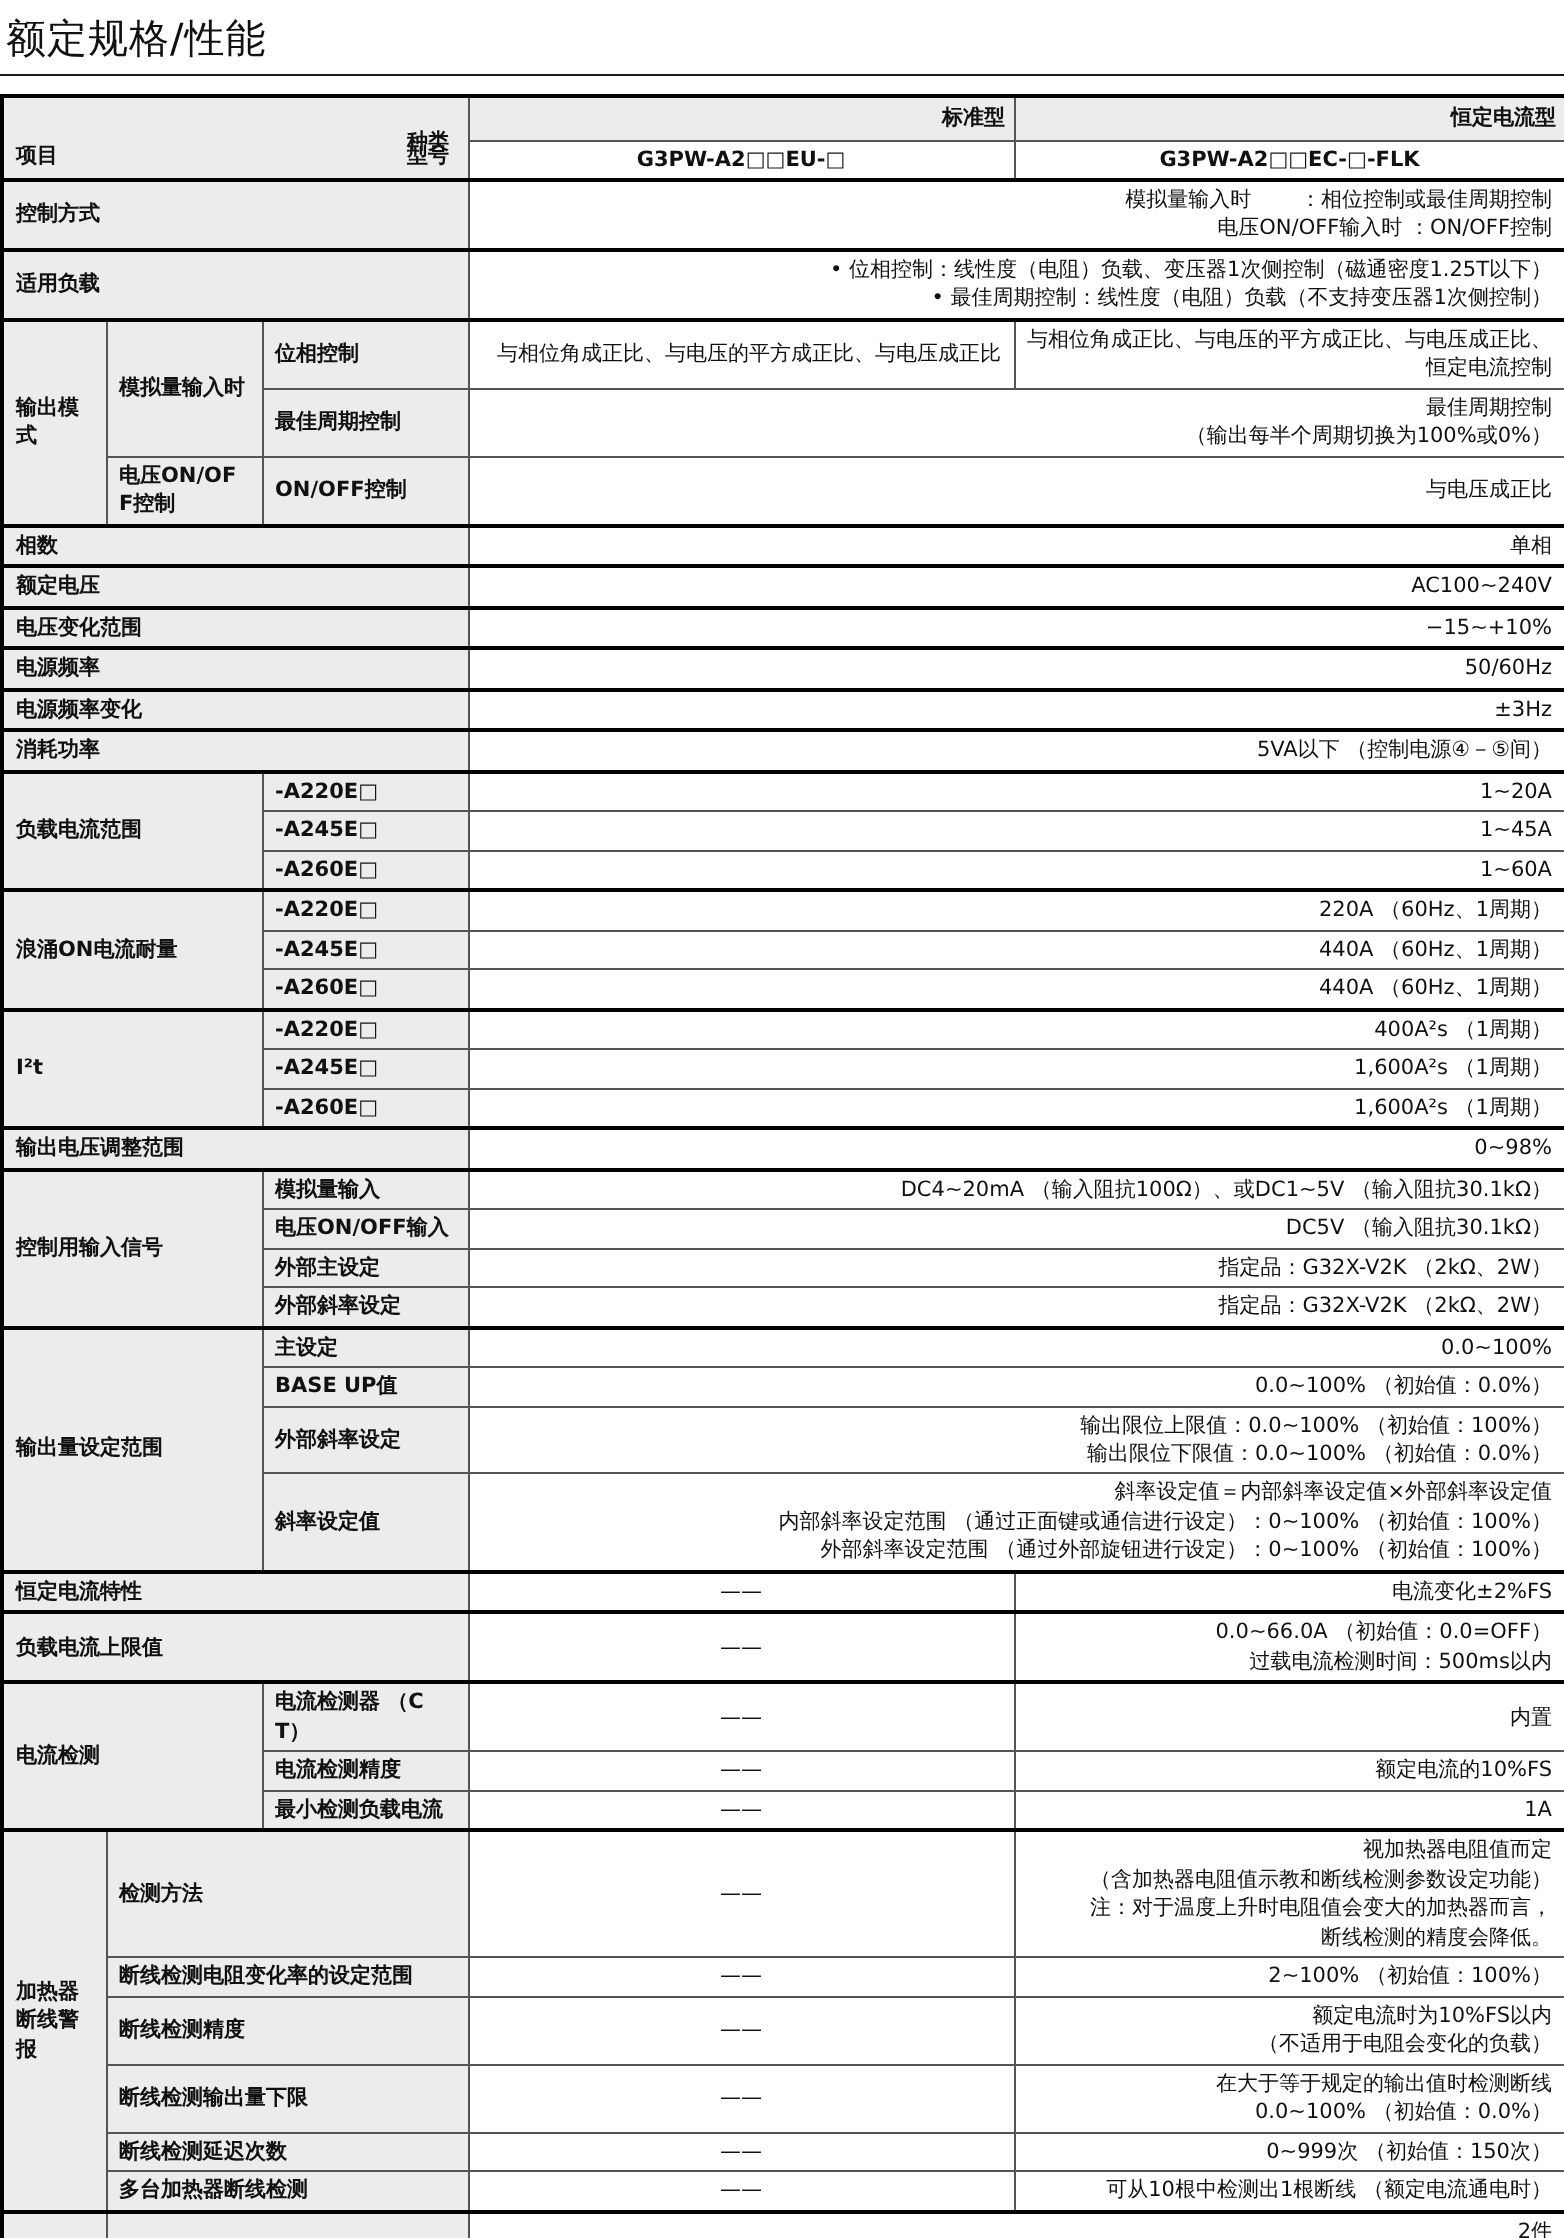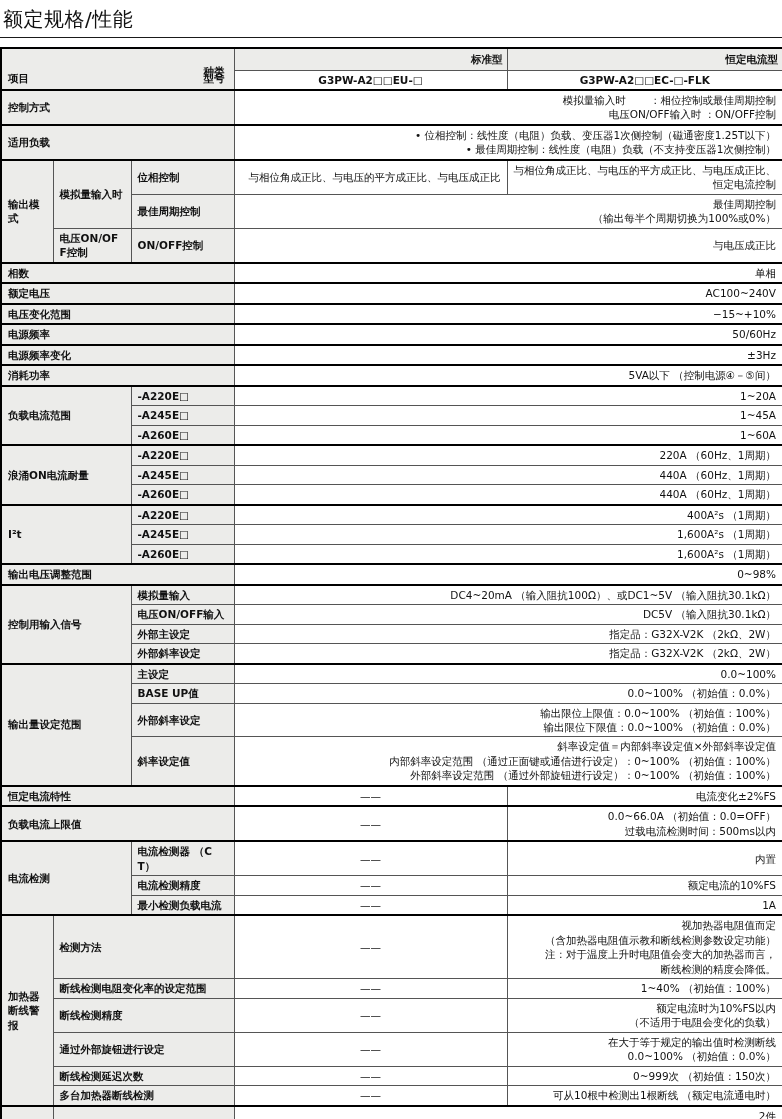--- a/index.html
+++ b/index.html
@@ -246,30 +246,30 @@
         <td class="k-l" colspan="2"><span class="txt">检测方法</span></td>
         <td class="k-d"><span class="txt">——</span></td>
         <td class="k-v"><span class="txt">视加热器电阻值而定
 （含加热器电阻值示教和断线检测参数设定功能）
 注：对于温度上升时电阻值会变大的加热器而言，
 　　断线检测的精度会降低。</span></td>
       </tr>
       <tr>
         <td class="k-l" colspan="2"><span class="txt">断线检测电阻变化率的设定范围</span></td>
         <td class="k-d"><span class="txt">——</span></td>
-        <td class="k-v"><span class="txt">1~40% （初始值：100%）</span></td>
+        <td class="k-v"><span class="txt">2~100% （初始值：100%）</span></td>
       </tr>
       <tr>
         <td class="k-l" colspan="2"><span class="txt">断线检测精度</span></td>
         <td class="k-d"><span class="txt">——</span></td>
         <td class="k-v"><span class="txt">额定电流时为10%FS以内
 （不适用于电阻会变化的负载）</span></td>
       </tr>
       <tr>
-        <td class="k-l" colspan="2"><span class="txt">通过外部旋钮进行设定</span></td>
+        <td class="k-l" colspan="2"><span class="txt">断线检测输出量下限</span></td>
         <td class="k-d"><span class="txt">——</span></td>
         <td class="k-v"><span class="txt">在大于等于规定的输出值时检测断线
 0.0~100% （初始值：0.0%）</span></td>
       </tr>
       <tr>
         <td class="k-l" colspan="2"><span class="txt">断线检测延迟次数</span></td>
         <td class="k-d"><span class="txt">——</span></td>
         <td class="k-v"><span class="txt">0~999次 （初始值：150次）</span></td>
       </tr>
       <tr>

